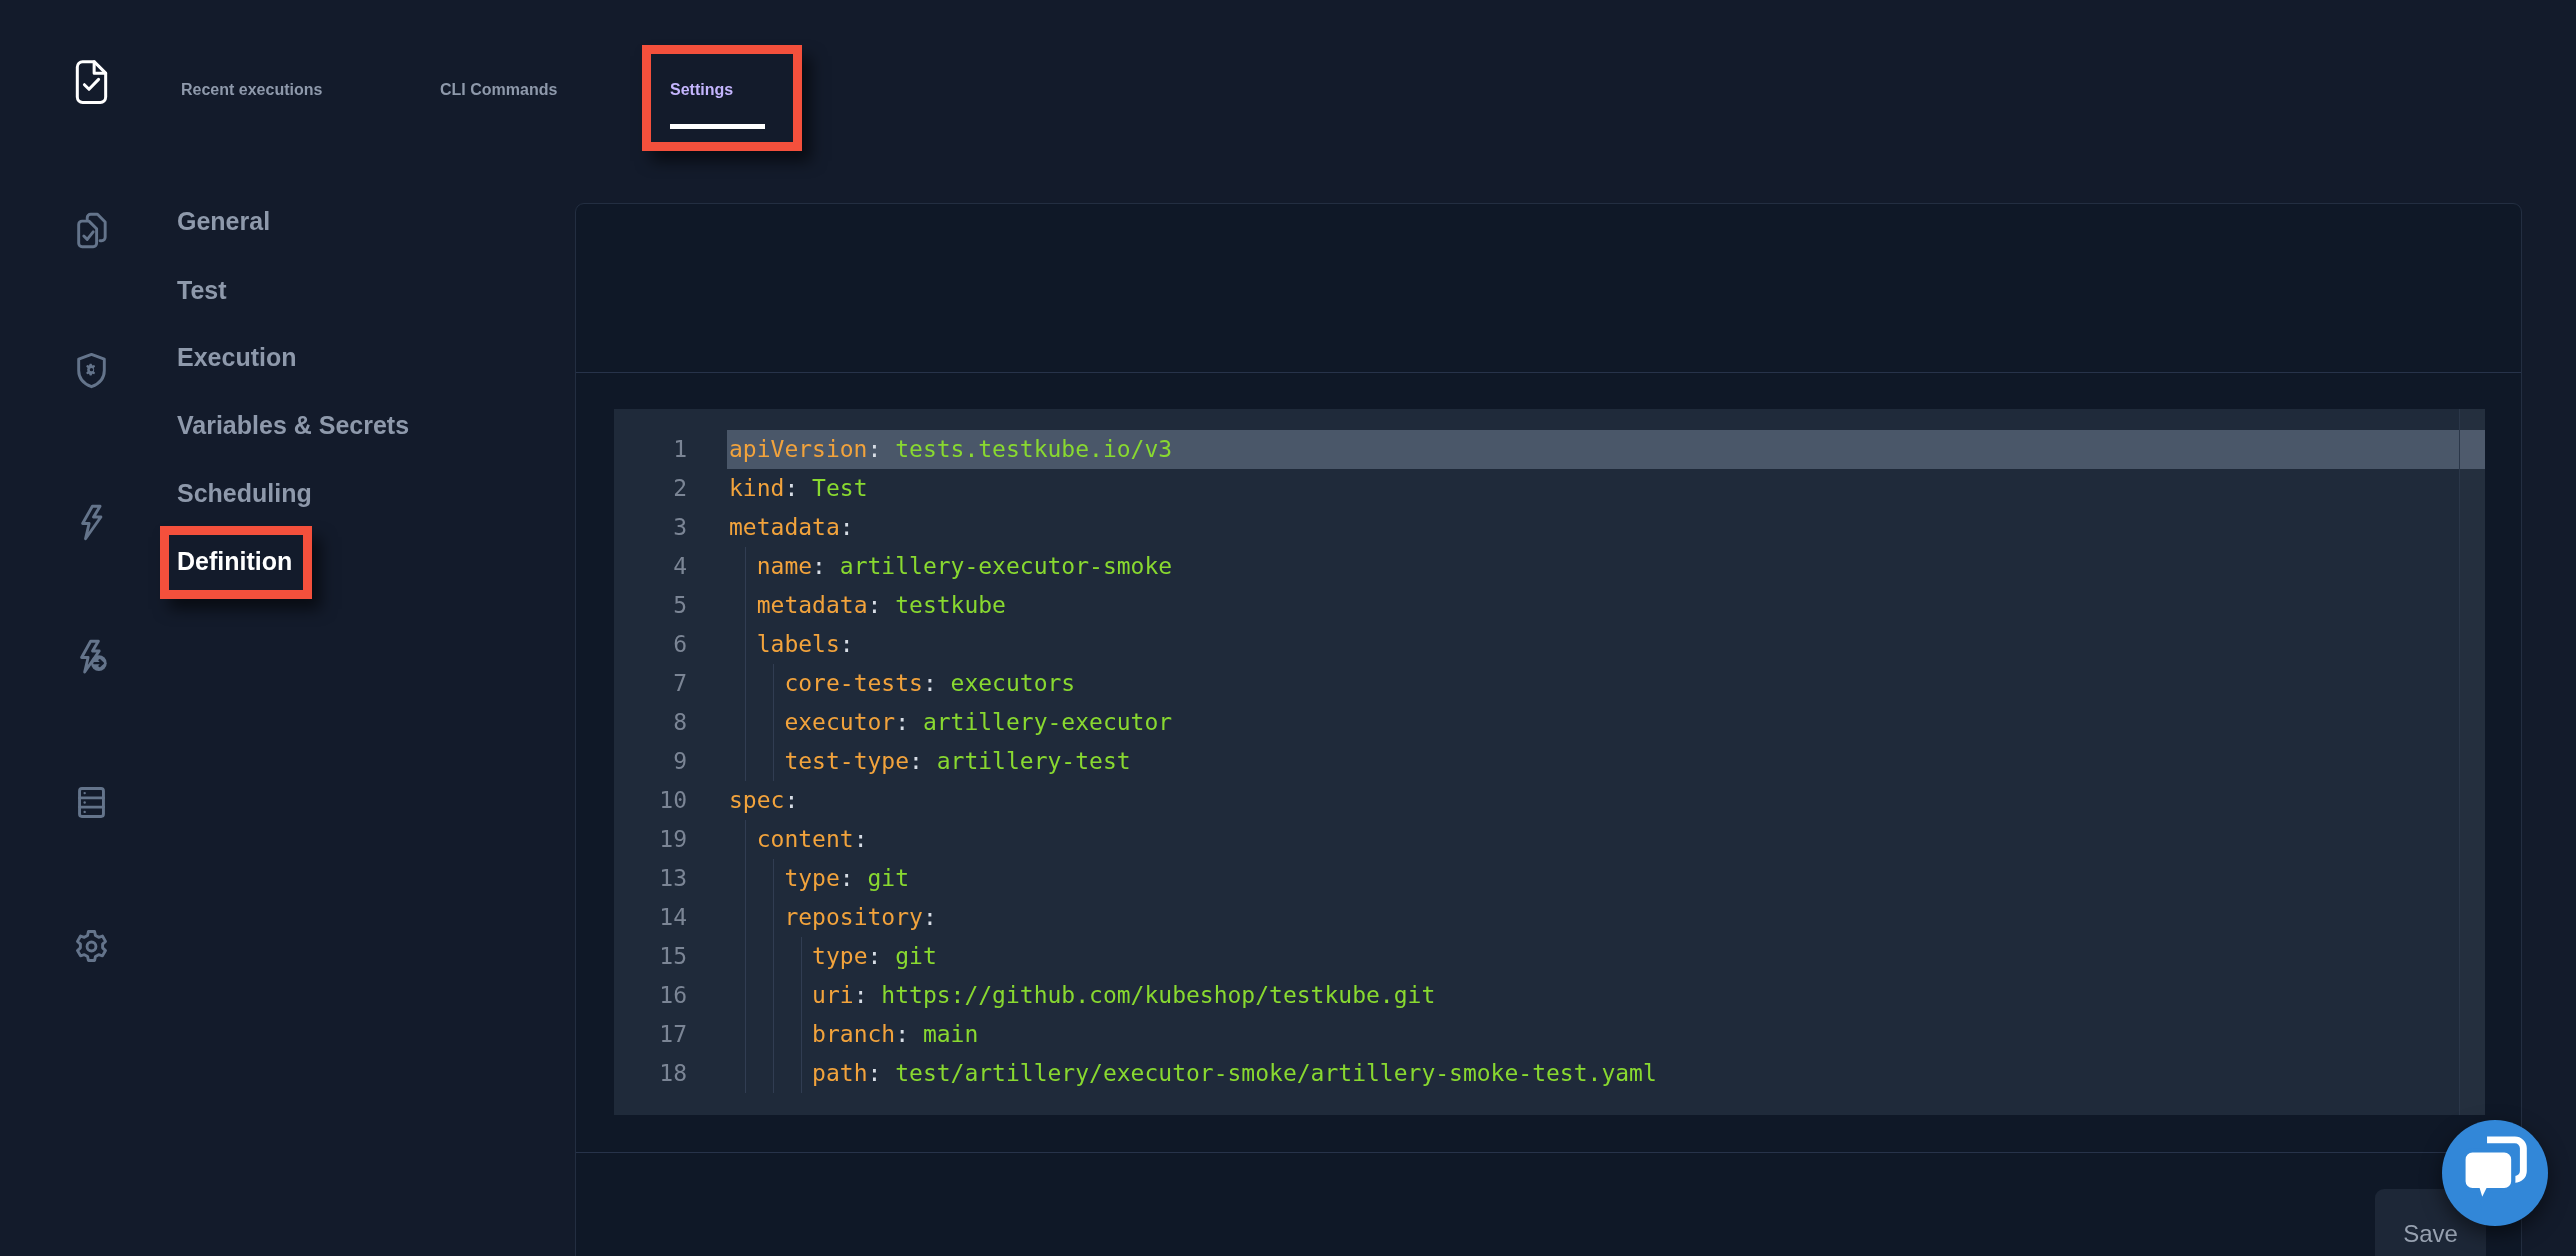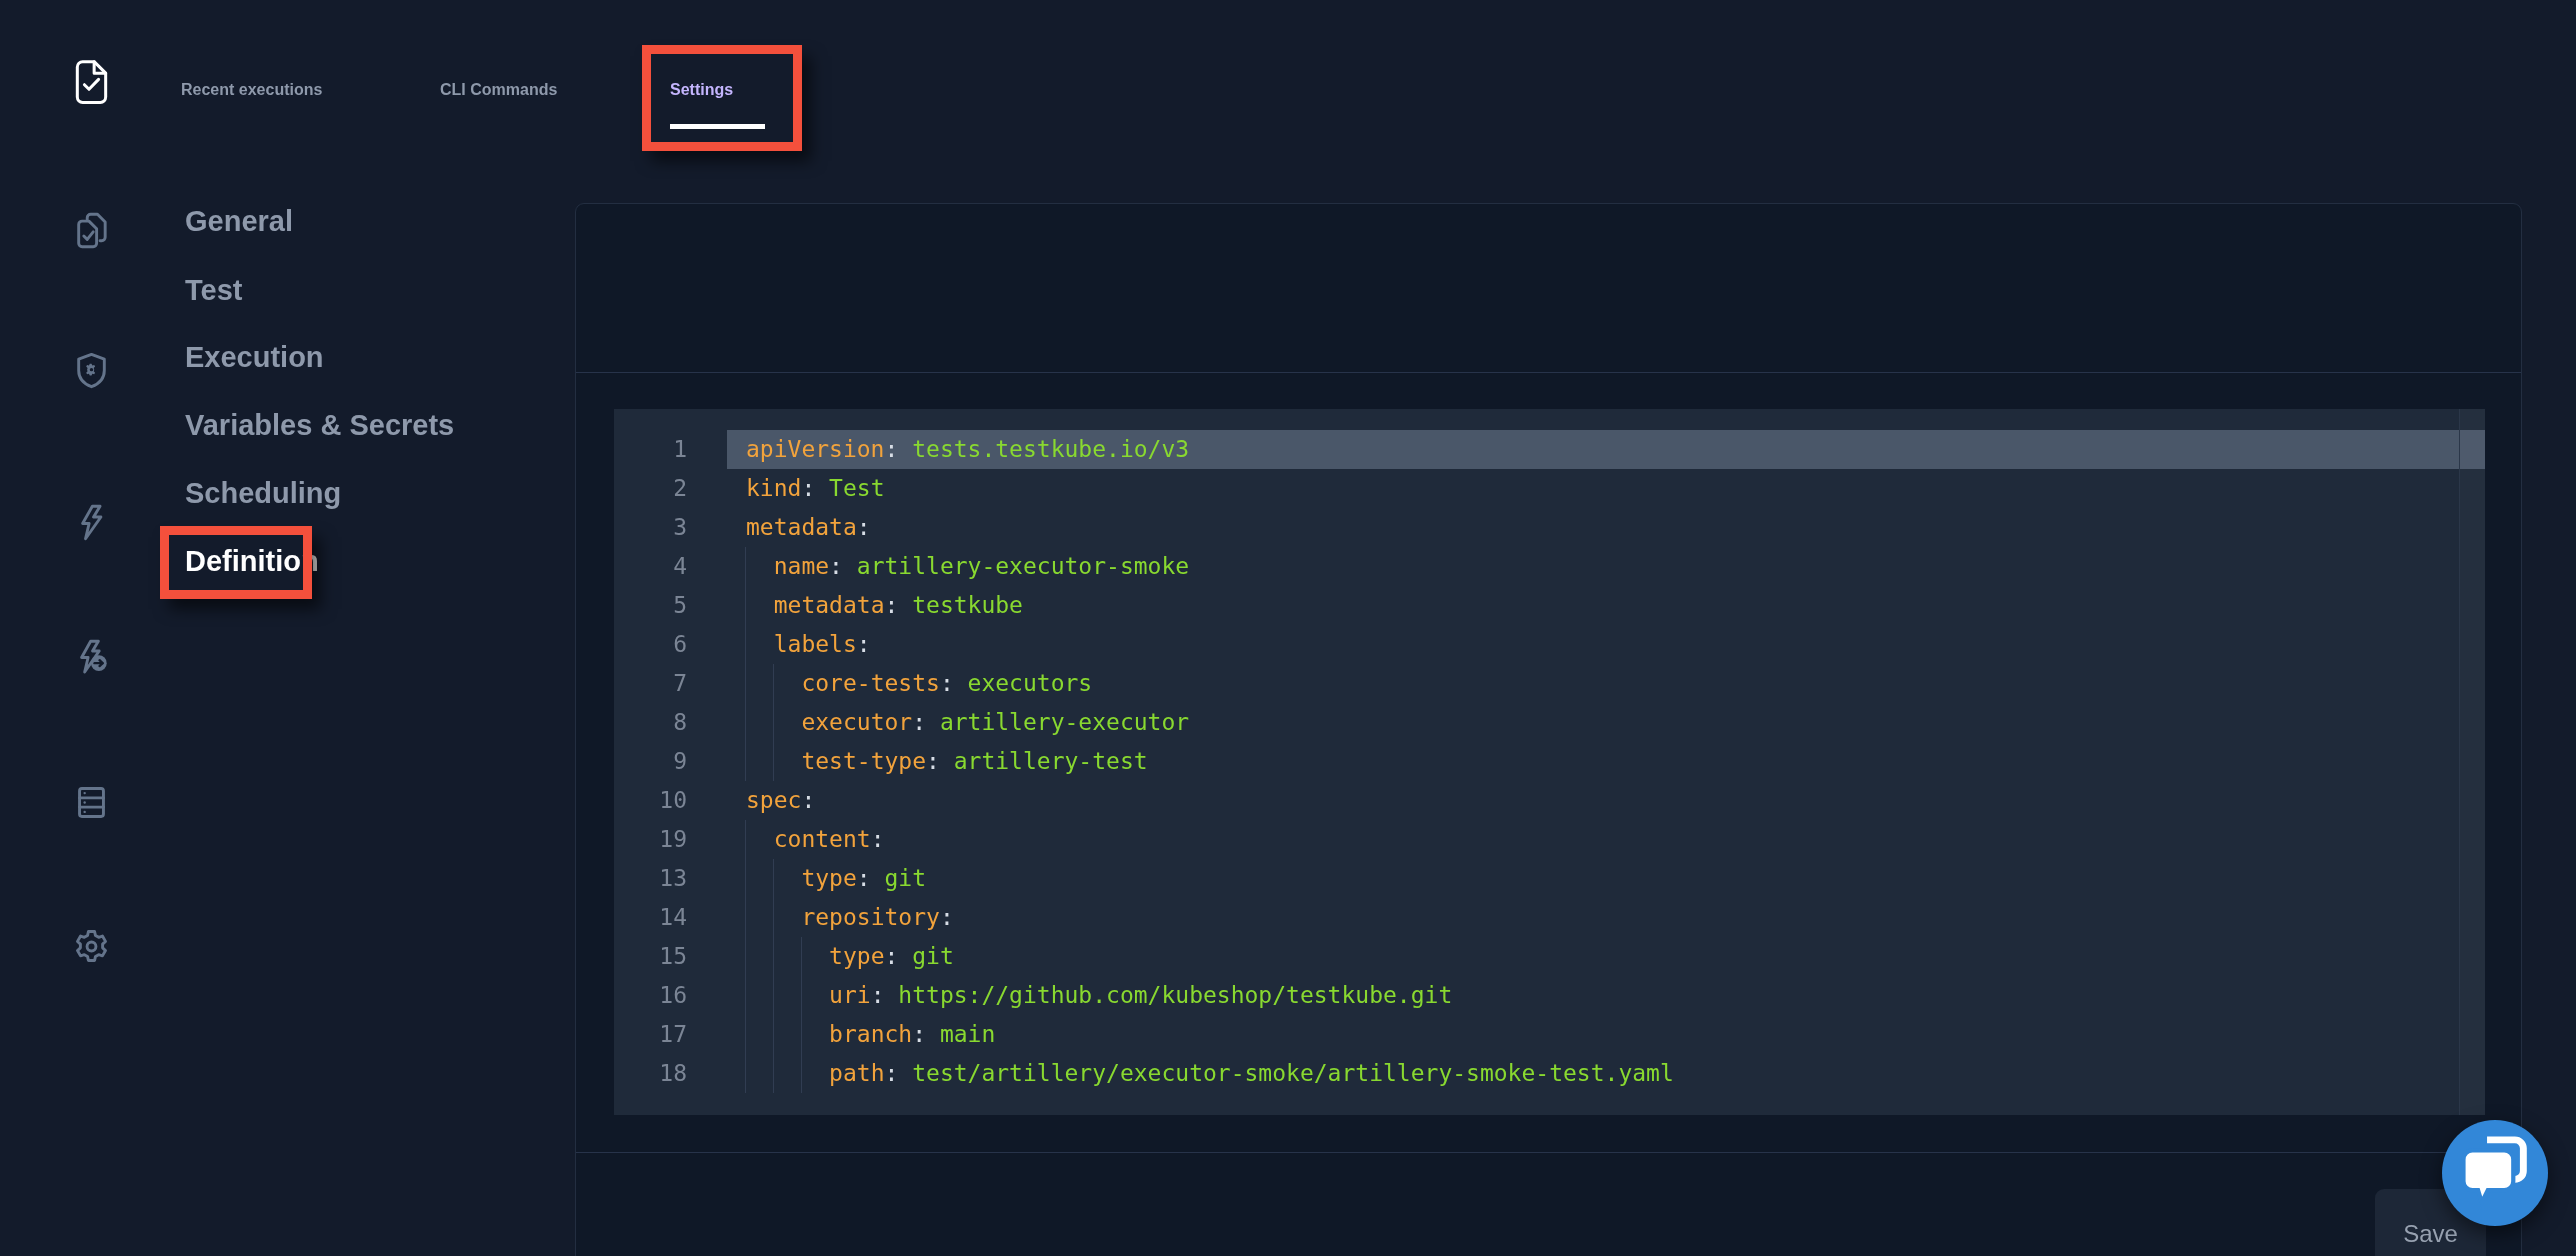--- a/index.html
+++ b/index.html
@@ -41,21 +41,21 @@
   }
   .annotation.settings{left:642px;top:45px;width:160px;height:106px;}
   .annotation.definition{left:160px;top:526px;width:152px;height:73px;}
   
   .rail-icon{position:absolute;left:71px;width:41px;height:41px;cursor:pointer;}
   .rail-icon svg{width:100%;height:100%;stroke:var(--slate);fill:none;stroke-width:1.7;stroke-linecap:round;stroke-linejoin:round;}
   .ri1{top:210px;}.ri2{top:350px;}.ri3{top:502px;}.ri4{top:637px;}.ri5{top:782px;}.ri6{top:926px;}
   
   .menu-item{
     position:absolute;left:177px;height:36px;line-height:36px;
-    font-size:29px;font-weight:700;color:var(--muted);white-space:nowrap;cursor:pointer;margin-left:8px;
+    font-size:25px;font-weight:700;color:var(--muted);white-space:nowrap;cursor:pointer;
   }
   .menu-item.active{color:#ffffff;}
   .mi1{top:203px;}.mi2{top:272px;}.mi3{top:339px;}.mi4{top:407px;}.mi5{top:475px;}.mi6{top:543px;}
   
   .panel{
     position:absolute;left:575px;top:203px;width:1947px;height:1165px;
     background:var(--panel-bg);border:0.9px solid #232e41;border-radius:9px 9px 0 0;
   }
   .panel-title{position:absolute;left:38px;top:244px;font-size:28px;font-weight:600;color:#eef2f7;}
   .panel-sub{position:absolute;left:38px;top:301px;font-size:23px;font-weight:400;color:#96a1b2;}
@@ -67,21 +67,21 @@
     position:absolute;left:38px;top:205px;width:1871px;height:706px;
     background:var(--editor-bg);overflow:hidden;
     font-family:"DejaVu Sans Mono",monospace;font-size:23px;
   }
   .editor-content{padding-top:20.6px;}
   .row{display:flex;height:39px;line-height:39px;}
   .gutter{
     flex:0 0 113px;text-align:right;padding-right:40px;
     color:var(--gutter);font-size:23px;user-select:none;
   }
-  .code{position:relative;flex:1;white-space:pre;padding-left:19px;}
+  .code{position:relative;flex:1;white-space:pre;padding-left:2px;}
   .row.selected .code{background:var(--sel);}
   .tok-key{color:var(--key);}
   .tok-punct{color:var(--punct);}
   .tok-val{color:var(--val);}
   .guide{position:absolute;top:0;bottom:0;width:0.9px;background:var(--guide);}
   .scrolltrack{
     position:absolute;right:0;top:0;bottom:0;width:26px;
     background:rgba(255,255,255,.025);border-left:0.9px solid #2b3749;
   }
   

